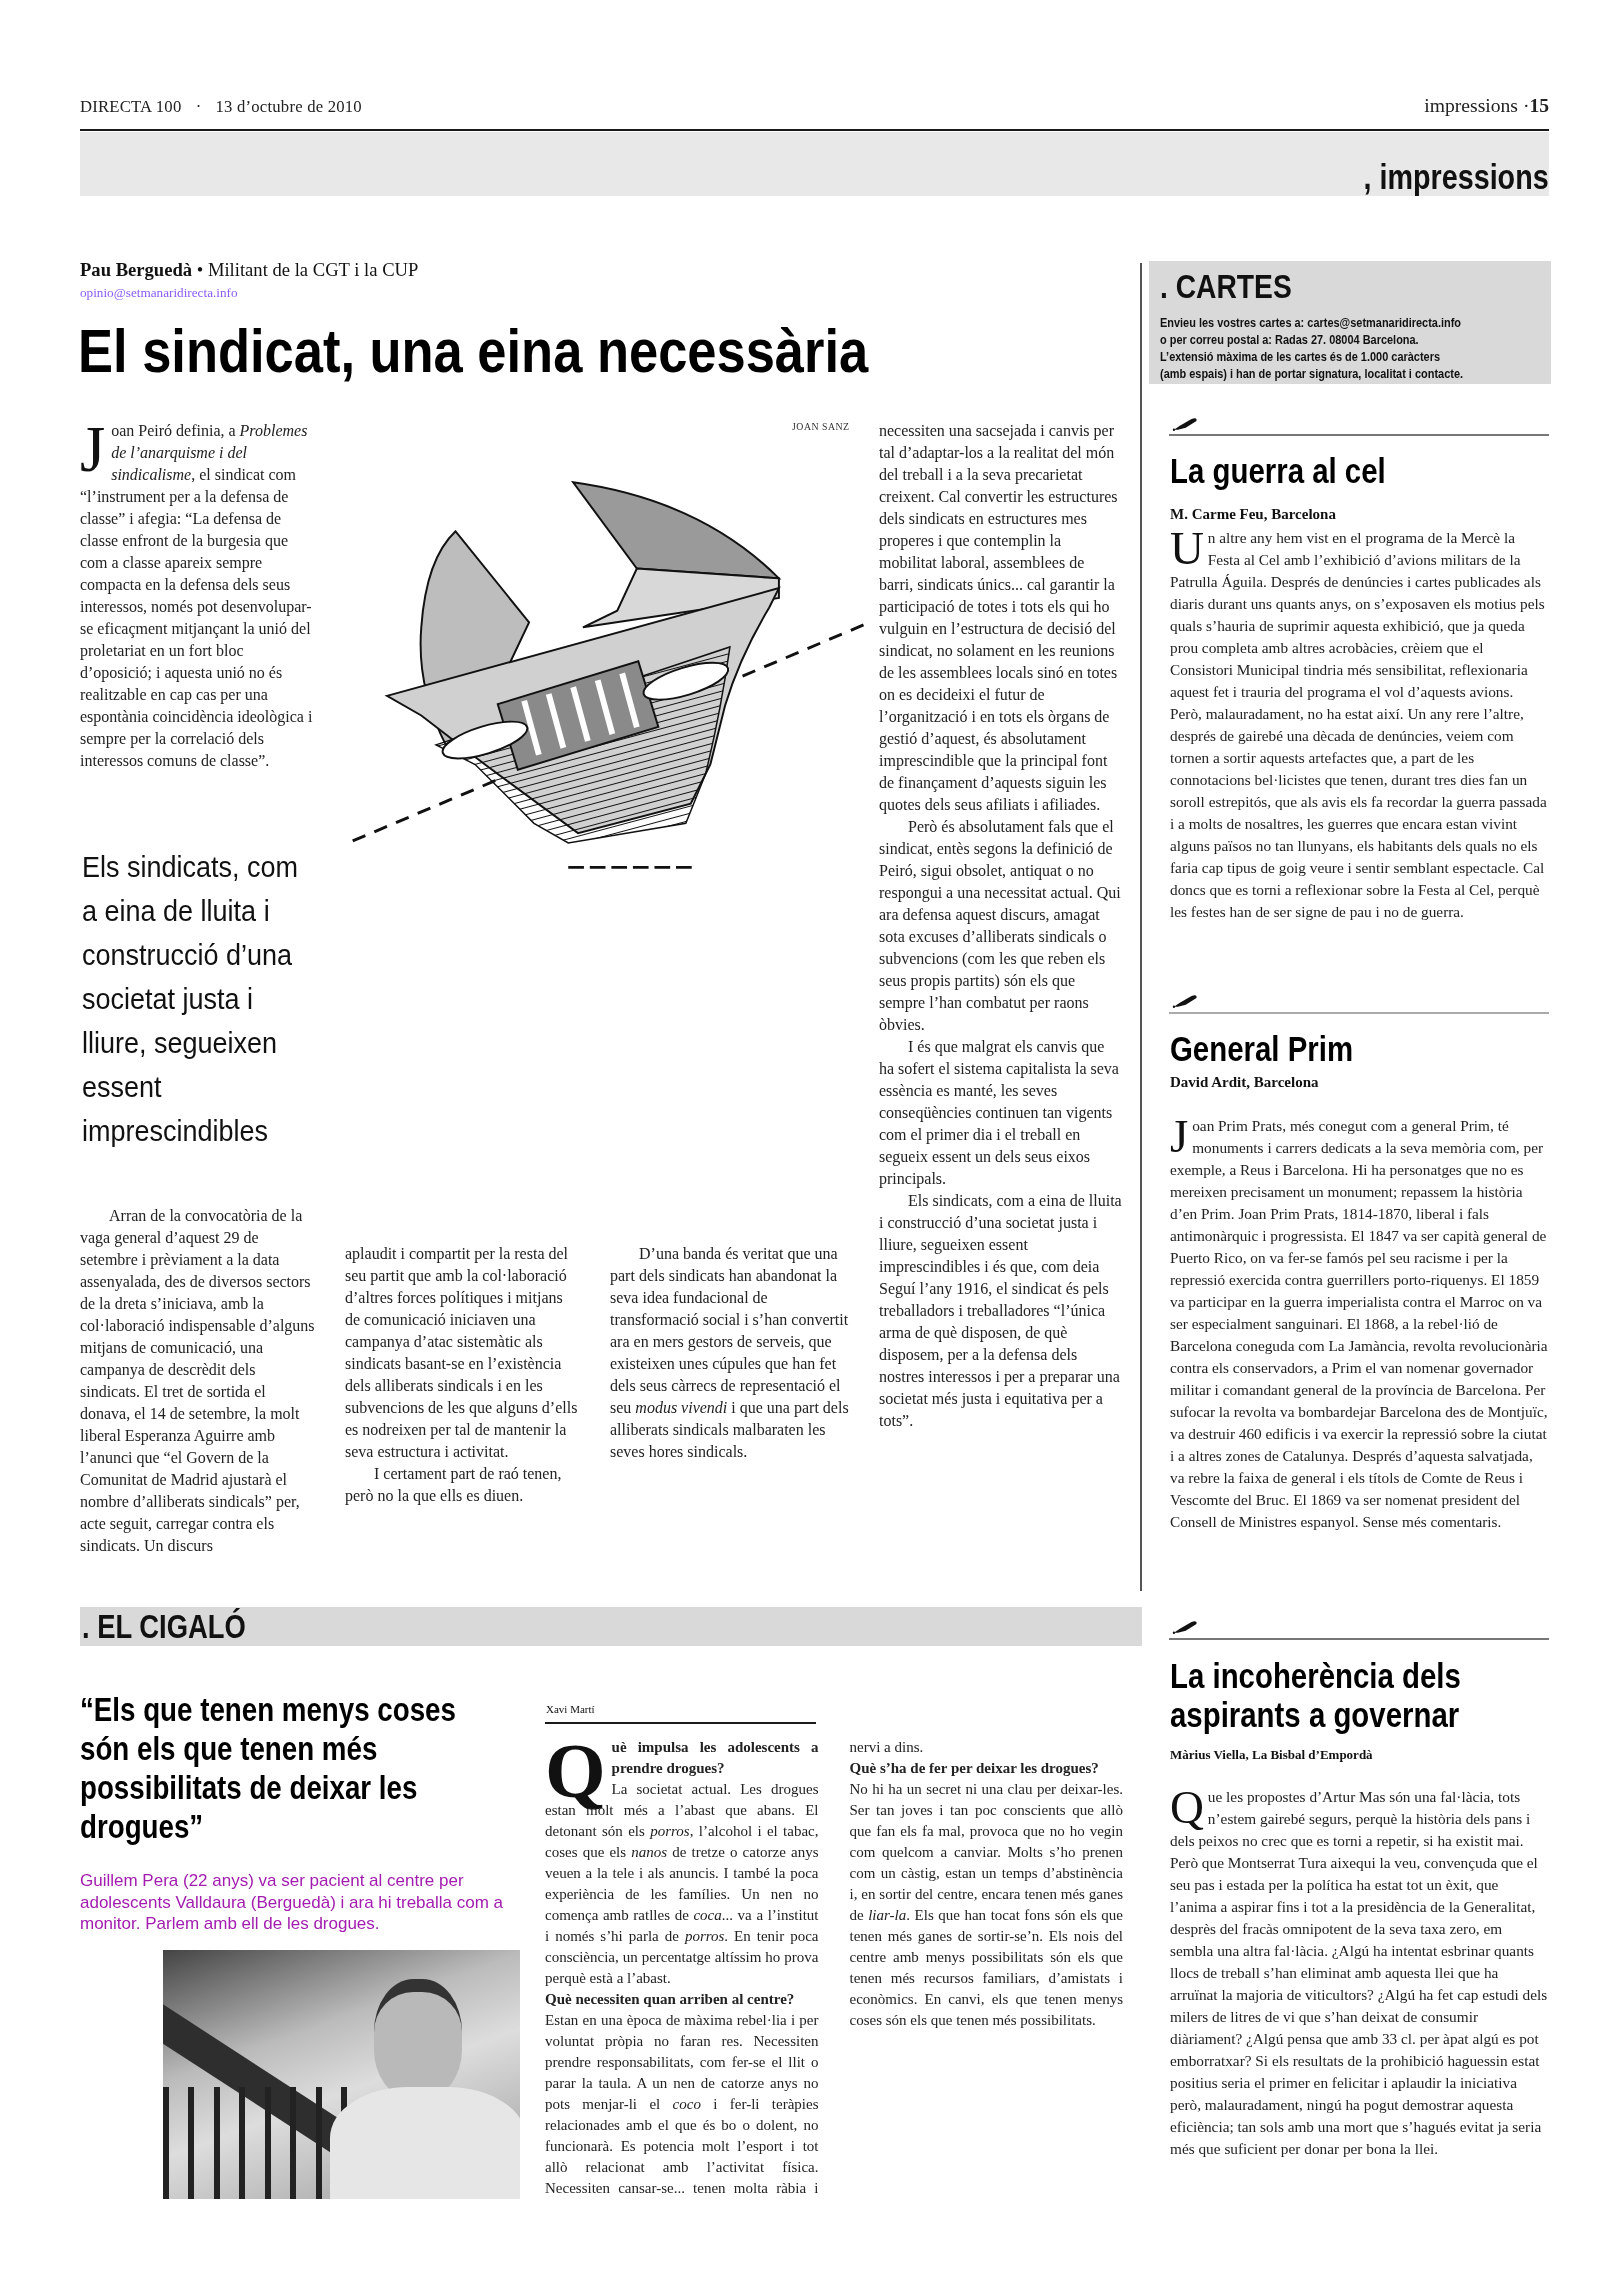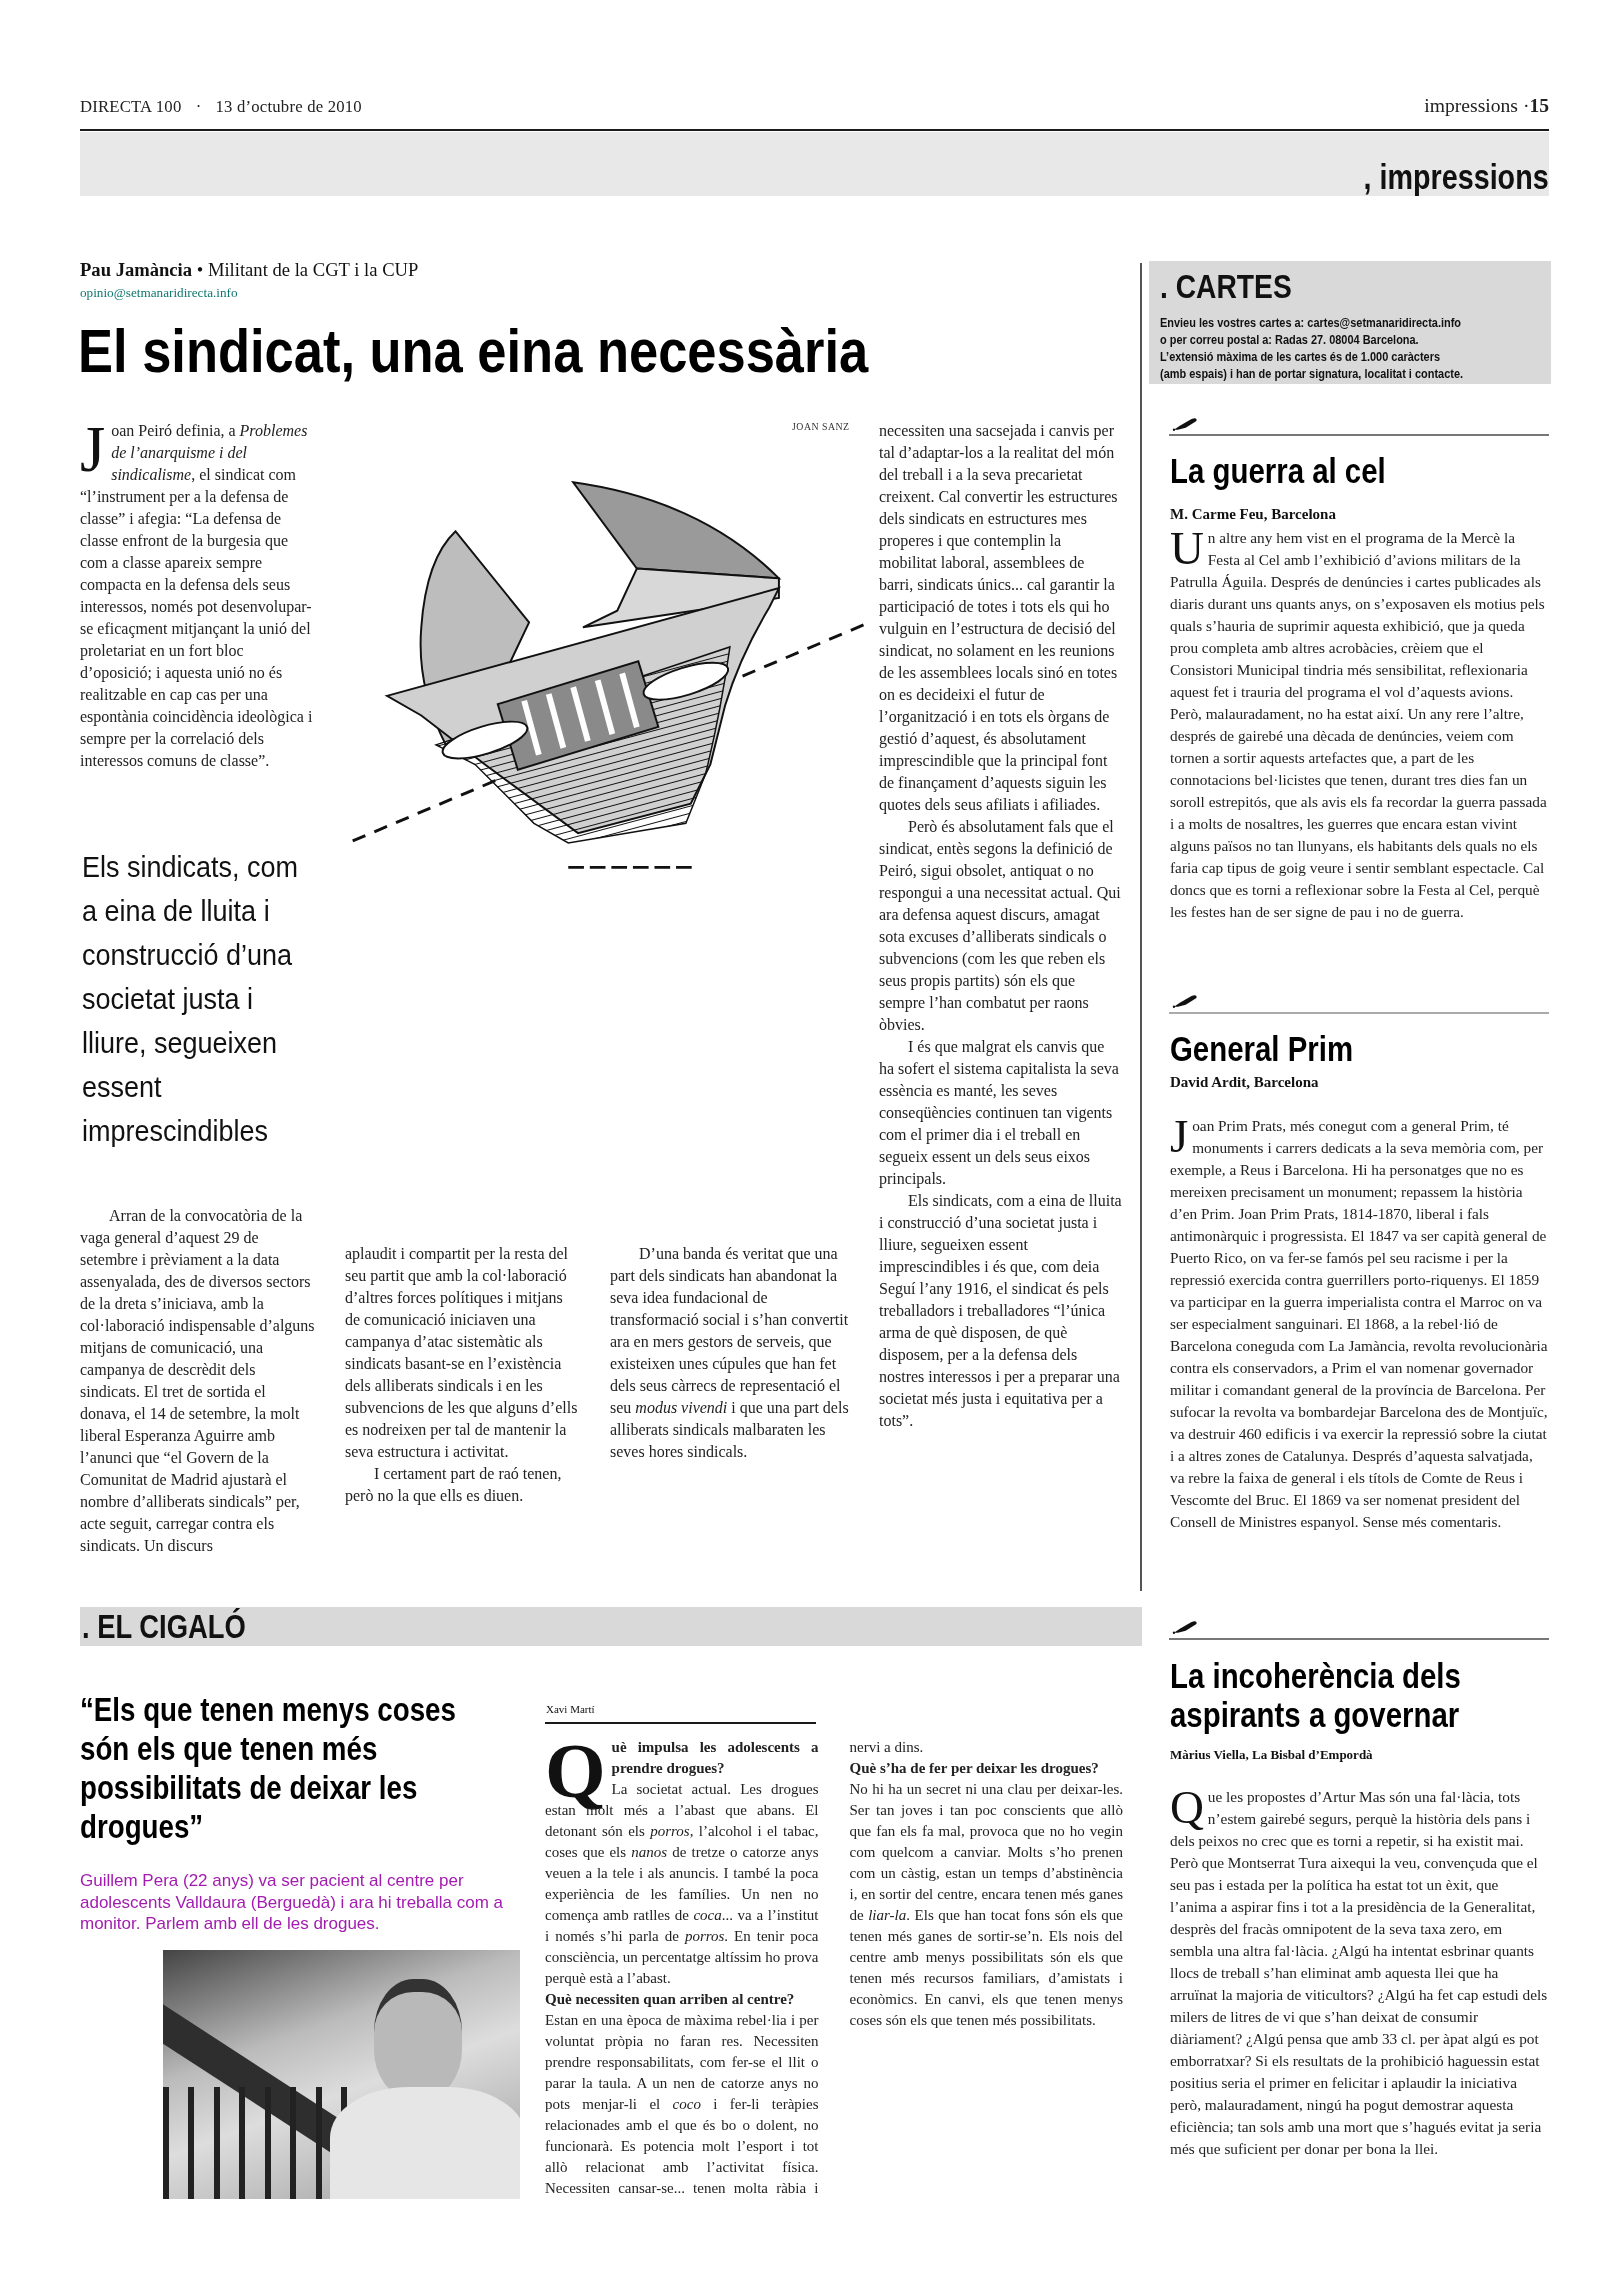--- a/index.html
+++ b/index.html
@@ -33,25 +33,25 @@
   <span>·</span><b>15</b>
 </div>
 <div class="rule" style="left:80px;top:129px;width:1469px;height:2px"></div>
 
 <div class="abs" style="left:80px;top:132px;width:1469px;height:64px;background:#e8e8e8"></div>
 <div class="abs sans" style="right:71px;top:157px;height:49px;overflow:visible">
   <span class="cond" style="font-size:35px;transform:scaleX(0.82);transform-origin:right top;color:#111">, impressions</span>
 </div>
 
 <div class="abs serif" style="left:80px;top:259px;font-size:18.6px;color:#111">
-  <b style="font-weight:bold">Pau Jamància</b>
+  <b style="font-weight:bold">Pau Berguedà</b>
   <span>•</span>
   <span>Militant de la CGT i la CUP</span>
 </div>
-<div class="abs serif" style="left:80px;top:285px;font-size:13.2px;color:#0f766e">opinio@setmanaridirecta.info</div>
+<div class="abs serif" style="left:80px;top:285px;font-size:13.2px;color:#8b5cf6">opinio@setmanaridirecta.info</div>
 <div class="abs" style="left:78px;top:317px;height:78px">
   <span class="cond" style="font-size:61px;line-height:69px;transform:scaleX(0.86);color:#000">El sindicat, una eina necessària</span>
 </div>
 
 <div class="abs body" style="left:80px;top:420px;width:235px">
   <span class="drop">J</span><span>oan Peiró definia, a </span><i>Problemes de l’anarquisme i del sindicalisme</i><span>, el sindicat com “l’instrument per a la defensa de classe” i afegia: “La defensa de classe enfront de la burgesia que com a classe apareix sempre compacta en la defensa dels seus interessos, només pot desenvolupar-se eficaçment mitjançant la unió del proletariat en un fort bloc d’oposició; i aquesta unió no és realitzable en cap cas per una espontània coincidència ideològica i sempre per la correlació dels interessos comuns de classe”.</span>
 </div>
 
 <div class="abs sans" style="left:82px;top:845px;width:235px;font-size:30px;line-height:44px;color:#111;transform:scaleX(0.9);transform-origin:left top;width:265px">Els sindicats, com a eina de lluita i construcció d’una societat justa i lliure, segueixen essent imprescindibles</div>
 

